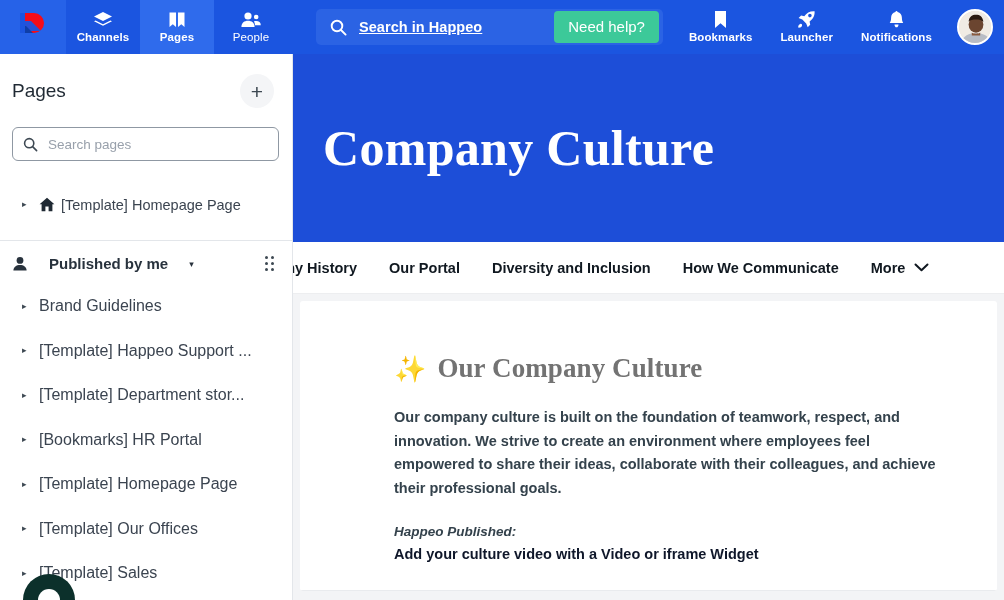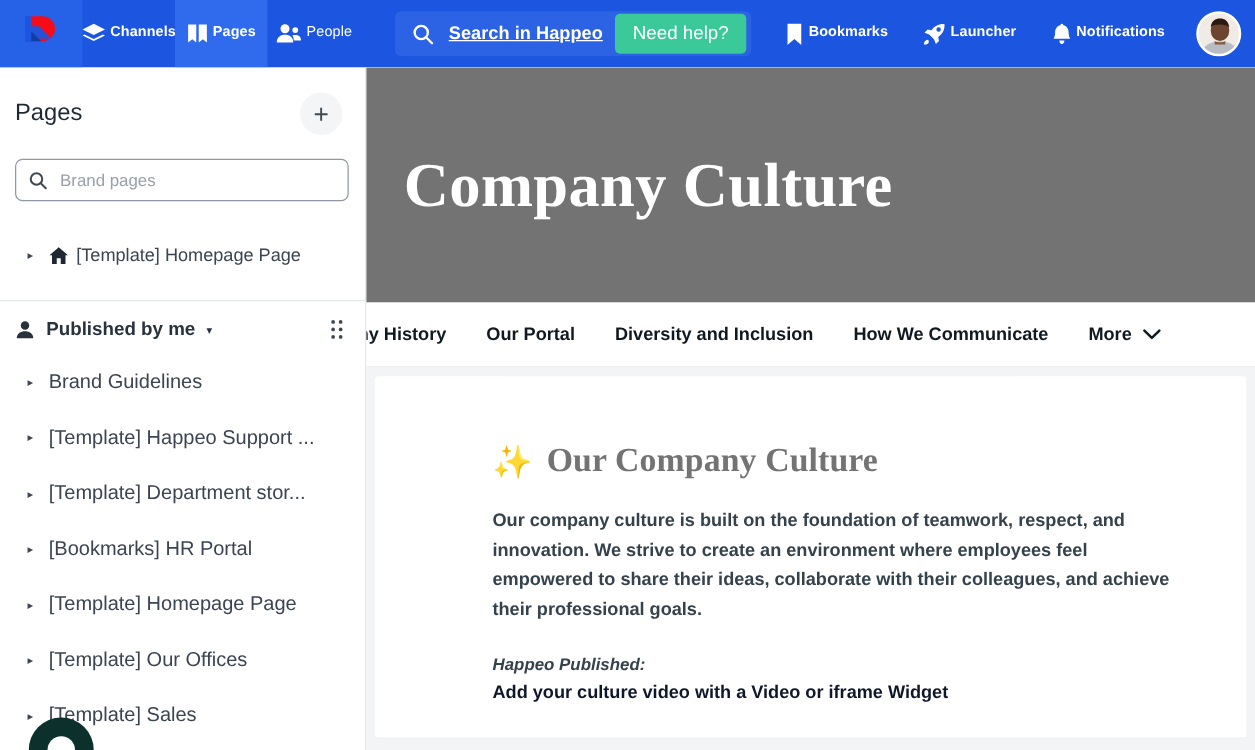--- a/index.html
+++ b/index.html
@@ -19,21 +19,21 @@
   }
   .nav-logo {
     width: 66px; height: 54px;
     display: flex; align-items: center; justify-content: center;
     background: #2662e8;
     flex: none;
   }
   .logo-mark { position: relative; width: 32px; height: 30px; }
   .nav-item {
     width: 74px; height: 54px; flex: none;
-    display: flex; 
+    display: flex; flex-direction: column;
     align-items: center; justify-content: center;
     gap: 3px; cursor: pointer;
   }
   .nav-item.active { background: #2f6bec; }
   .nav-item .ni-icon { height: 19px; display: flex; align-items: center; }
   .nav-item .ni-label {
     color: #ffffff; font-size: 11.5px; font-weight: bold;
     letter-spacing: .1px; line-height: 1;
   }
   .nav-item.plain .ni-label { font-weight: normal; }
@@ -113,21 +113,21 @@
   .sb-row .row-ico { width: 22px; flex: none; display: flex; align-items: center; }
   .sb-row .row-label {
     font-size: 14.5px; color: #3b4450;
     white-space: nowrap; overflow: hidden;
   }
   #sb-sec-divider-top { border-top: 1px solid #e3e6ea; margin-top: 13px; }
   #sb-group {
     display: flex; align-items: center; justify-content: space-between;
     padding: 14px 18px 12px 12px;
   }
-  #sb-group .g-left { display: flex; align-items: center; gap: 9px; cursor: pointer; }
+  #sb-group .g-left { display: flex; align-items: center; gap: 21px; cursor: pointer; }
   #sb-group .g-label { font-size: 15px; color: #28323d; font-weight: bold; }
   #sb-group .g-caret { color: #28323d; font-size: 9px; }
   #drag-handle {
     display: grid; grid-template-columns: repeat(2, 3px);
     grid-auto-rows: 3px; gap: 3px; cursor: grab;
   }
   #drag-handle i { background: #3d4852; border-radius: 50%; display: block;
                    width: 3px; height: 3px; }
   .sb-list .sb-row { padding-left: 22px; height: 44.5px; }
   .sb-list .sb-row .row-label { color: #3b4450; font-size: 16px; }
@@ -144,21 +144,21 @@
     background: #ffffff;
   }
 
   
   #main {
     position: absolute; top: 54px; left: 293px;
     width: 711px; height: 546px;
     background: #f3f4f6; overflow: hidden;
   }
   #hero {
-    height: 188px; background: #737373;
+    height: 188px; background: #1d4ed8;
     display: flex; align-items: center;
     padding-left: 30px;
   }
   #hero-title {
     color: #ffffff;
     font-family: "Liberation Serif", serif;
     font-size: 50px; font-weight: bold;
     letter-spacing: .3px;
   }
   #tabs {
@@ -320,21 +320,21 @@
     <button id="sb-add">+</button>
   </div>
 
   <div id="sb-search">
     <span class="ss-ico">
       <svg width="15" height="15" viewBox="0 0 15 15" fill="none" stroke="#3d4852" stroke-width="1.6">
         <circle cx="6.2" cy="6.2" r="4.6"></circle>
           <line x1="9.6" y1="9.6" x2="13.6" y2="13.6" stroke-linecap="round"></line>
       </svg>
     </span>
-    <span class="ss-ph">Brand pages</span>
+    <span class="ss-ph">Search pages</span>
   </div>
 
   <div style="height:21px"></div>
 
   <div class="sb-row">
     <span class="caret">▸</span>
     <span class="row-ico">
       <svg width="16" height="15" viewBox="0 0 16 15" fill="#1f2933">
         <path d="M8 0.8 L15.4 7.2 L13.4 7.2 L13.4 14.2 L9.6 14.2 L9.6 9.6 L6.4 9.6 L6.4 14.2 L2.6 14.2 L2.6 7.2 L0.6 7.2 Z"></path>
       </svg>

